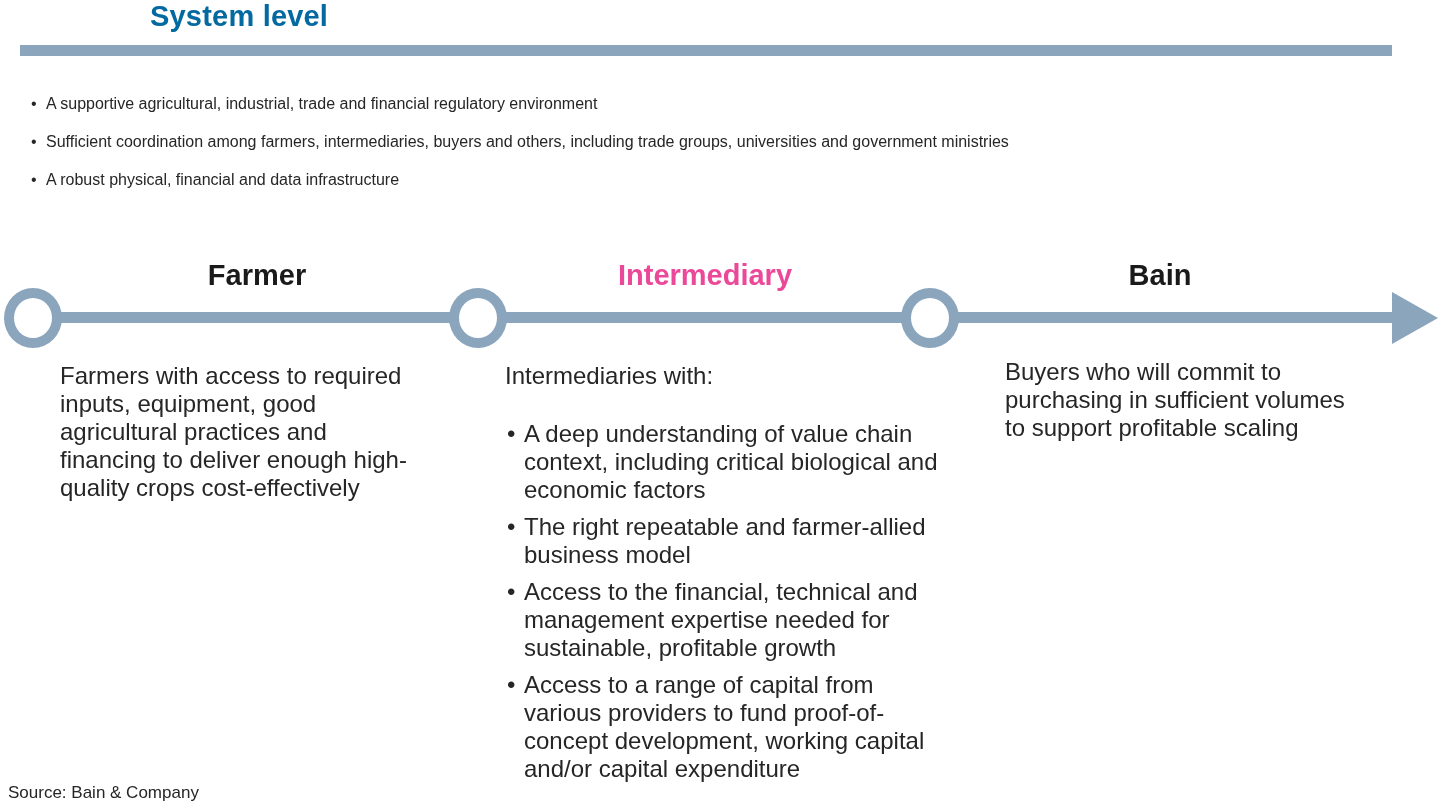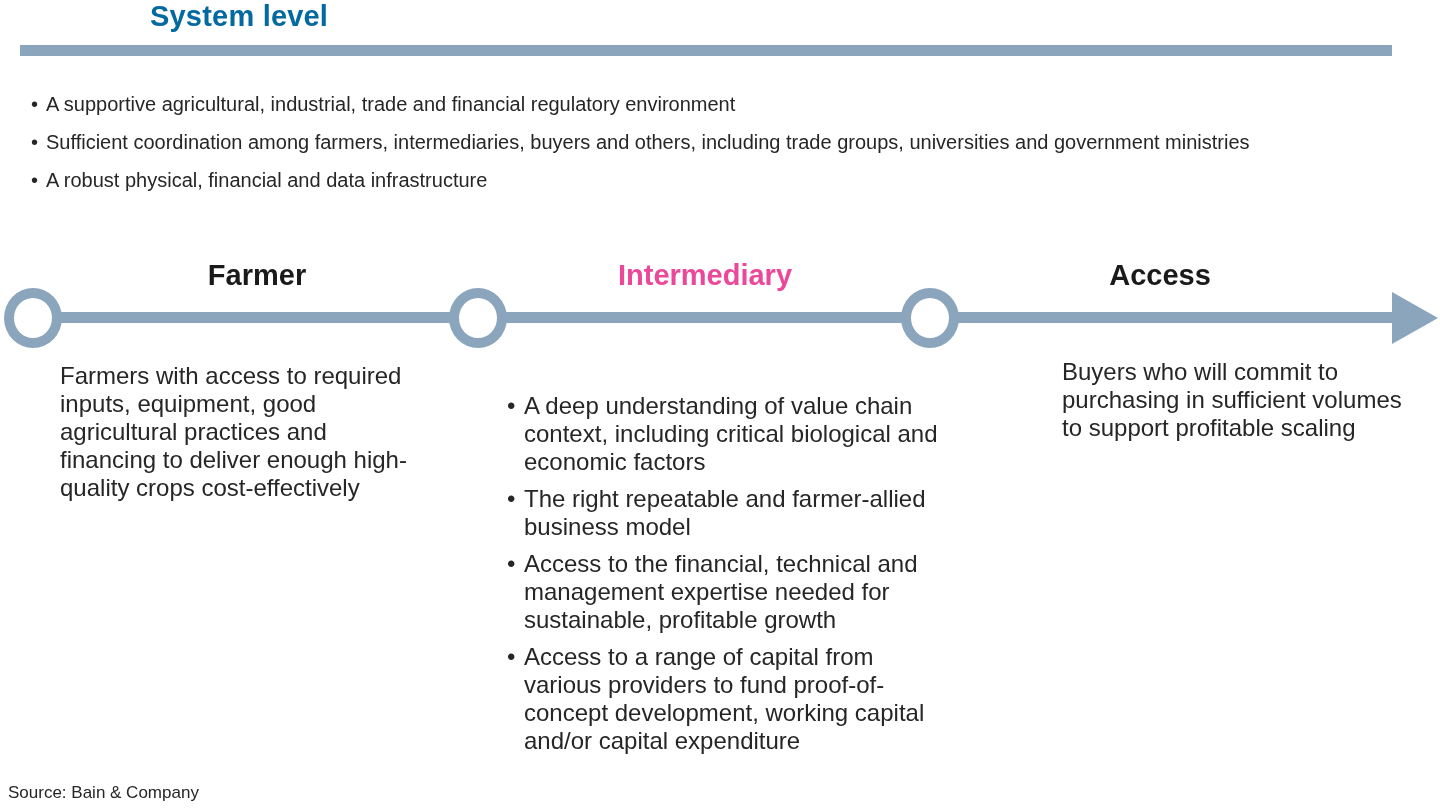--- a/index.html
+++ b/index.html
@@ -24,21 +24,21 @@
     position: absolute; left: 20px; top: 45px;
     width: 1372px; height: 11px;
     background: #8ba5bd;
   }
 
   
   .sys-bullets {
     position: absolute; left: 30px; top: 90px;
     width: 1290px;
     margin: 0; padding: 0; list-style: none;
-    font-size: 20px; line-height: 28px;
+    font-size: 16px; line-height: 28px;
   }
   .sys-bullets li {
     position: relative;
     padding-left: 16px;
     margin-bottom: 10px;
   }
   .sys-bullets li::before {
     content: "\2022";
     position: absolute; left: 1px; top: 0;
   }
@@ -74,21 +74,21 @@
     white-space: nowrap;
   }
   .tl-label.l1 { left: 257px; }
   .tl-label.l2 { left: 705px; color: #ec4899; }
   .tl-label.l3 { left: 1160px; }
 
   
   .col { position: absolute; font-size: 24px; line-height: 28px; }
   .col-farmer { left: 60px;  top: 362px; width: 362px; }
   .col-intermediary { left: 505px; top: 362px; width: 448px; }
-  .col-buyer { left: 1062px; top: 358px; width: 364px; }
+  .col-buyer { left: 1005px; top: 358px; width: 364px; }
 
   .col-intro { margin: 0; }
   .mid-bullets {
     margin: 30px 0 0 0; padding: 0; list-style: none;
   }
   .mid-bullets li {
     position: relative;
     padding-left: 19px;
     margin-bottom: 9px;
   }
@@ -117,25 +117,26 @@
     </ul>
 
   <div class="tl-line"></div>
   <div class="tl-arrow"></div>
   <div class="tl-node n1"></div>
   <div class="tl-node n2"></div>
   <div class="tl-node n3"></div>
 
   <div class="tl-label l1">Farmer</div>
   <div class="tl-label l2">Intermediary</div>
-  <div class="tl-label l3">Access</div>
+  <div class="tl-label l3">Bain</div>
 
   <div class="col col-farmer">Farmers with access to required inputs, equipment, good agricultural practices and financing to deliver enough high-quality crops cost-effectively</div>
 
   <div class="col col-intermediary">
+    <p class="col-intro">Intermediaries with:</p>
     <ul class="mid-bullets">
         <li>A deep understanding of value chain context, including critical biological and economic factors</li>
         <li>The right repeatable and farmer-allied business model</li>
         <li>Access to the financial, technical and management expertise needed for sustainable, profitable growth</li>
         <li>Access to a range of capital from various providers to fund proof-of-concept development, working capital and/or capital expenditure</li>
       </ul>
   </div>
 
   <div class="col col-buyer">Buyers who will commit to purchasing in sufficient volumes to support profitable scaling</div>
 

